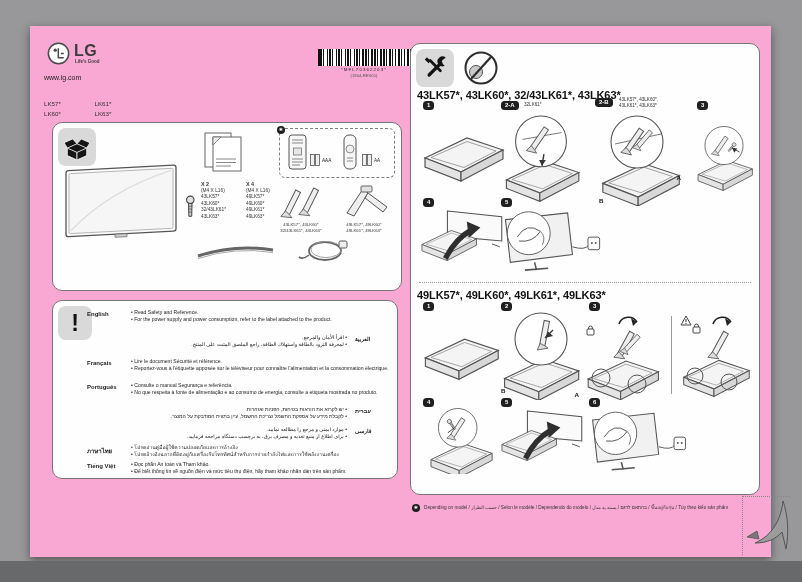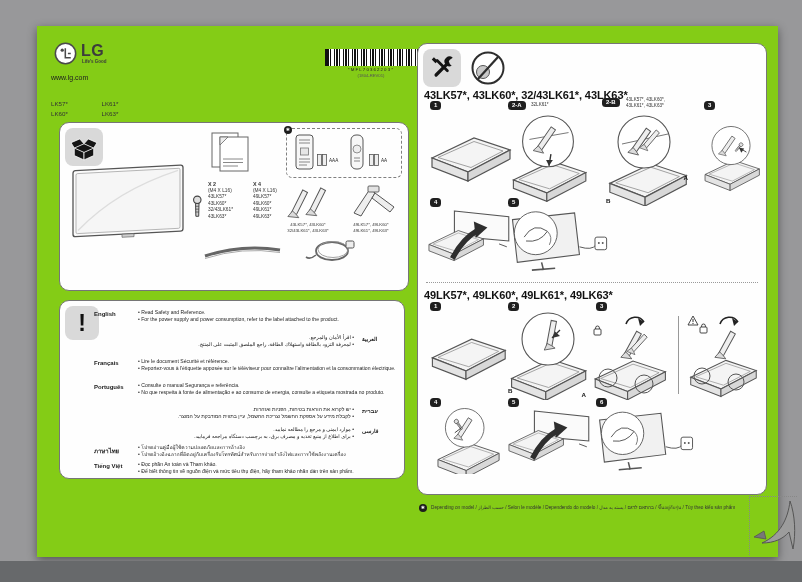--- a/index.html
+++ b/index.html
@@ -6,21 +6,21 @@
   body{
     width:802px;height:582px;position:relative;overflow:hidden;
     background:#98989a;
     font-family:"Liberation Sans", sans-serif;
     color:#222;
     -webkit-font-smoothing:antialiased;
   }
   .abs{position:absolute;}
   .bottom-band{left:0;width:802px;top:561px;height:21px;background:#67696b;}
   .sheet{
-    left:37px;top:26px;width:741px;height:531px;background:#84cc16;
+    left:30px;top:26px;width:741px;height:531px;background:#f9a8d4;
     box-shadow:0 3px 9px rgba(0,0,0,.45);
   }
   
   .lg-word{position:absolute;left:27px;top:0px;font-size:16px;font-weight:bold;color:#3c3c3c;letter-spacing:.5px;}
   .lg-tag{position:absolute;left:28px;top:17px;font-size:4.5px;font-weight:bold;color:#3c3c3c;}
   .website{font-size:7px;color:#222;}
   .models div{height:10px;}
   .models span{display:inline-block;width:46px;font-size:6.2px;color:#333;}
   
   .bars{height:17px;width:92px;

